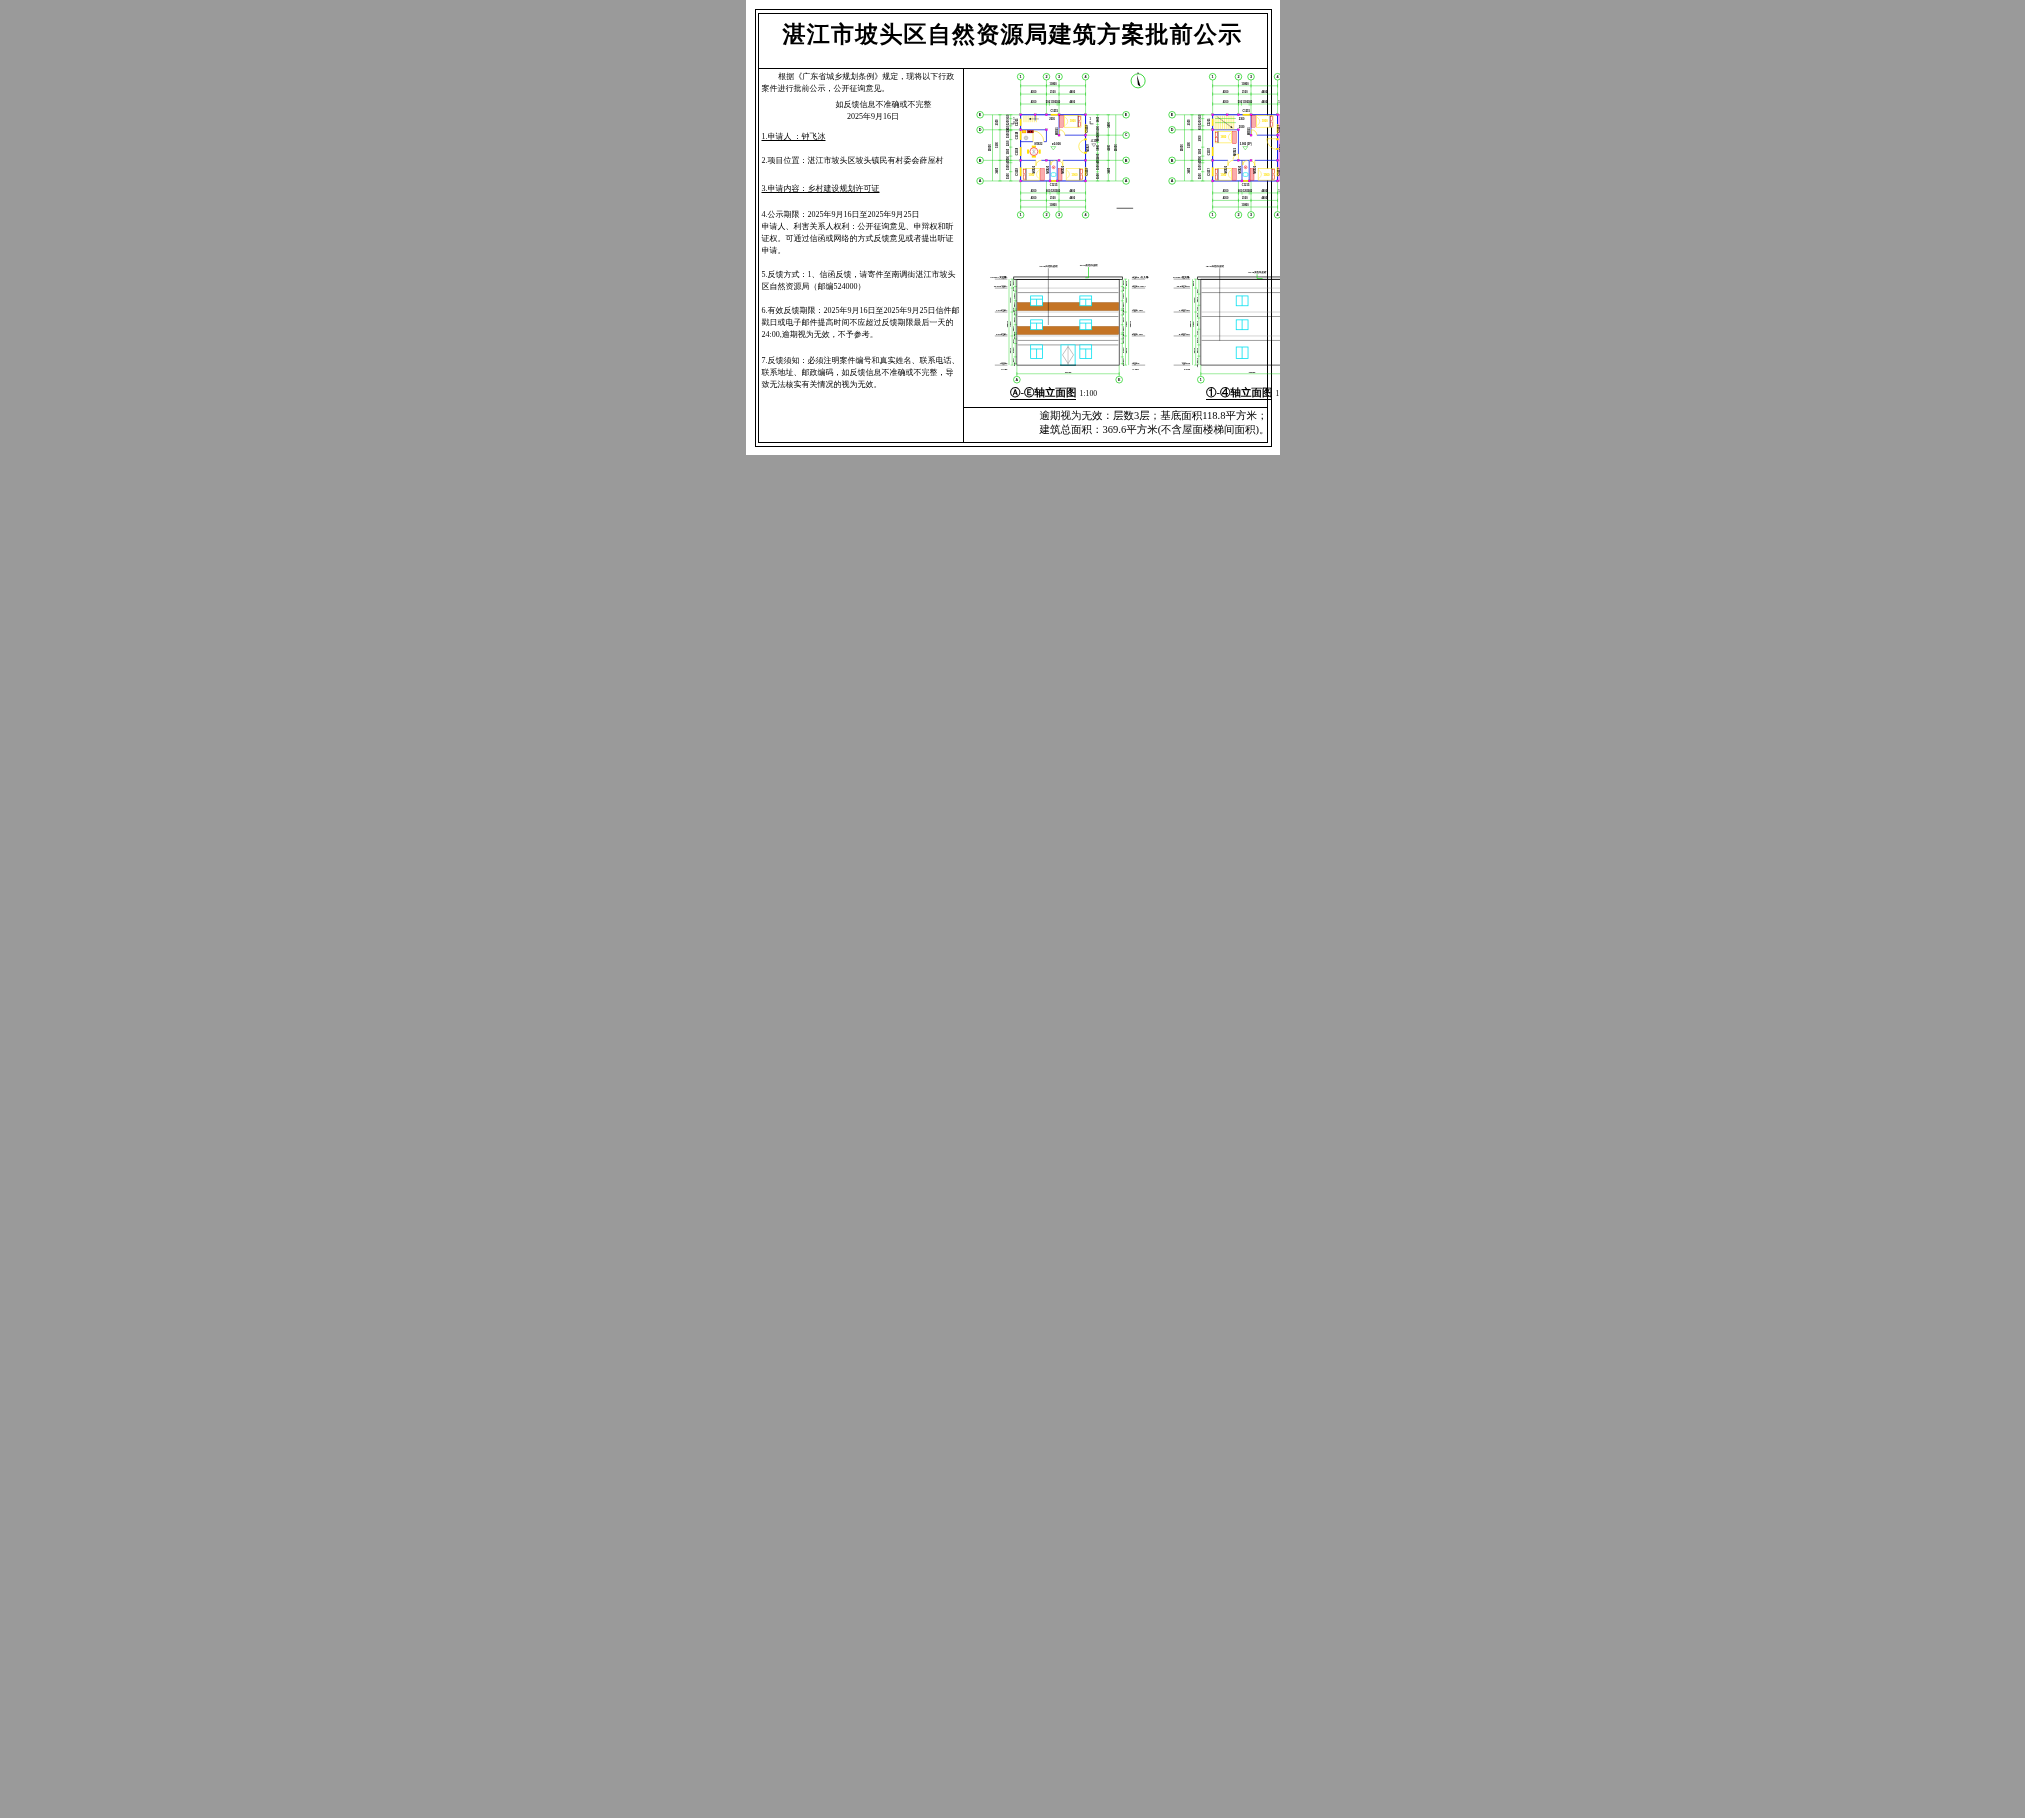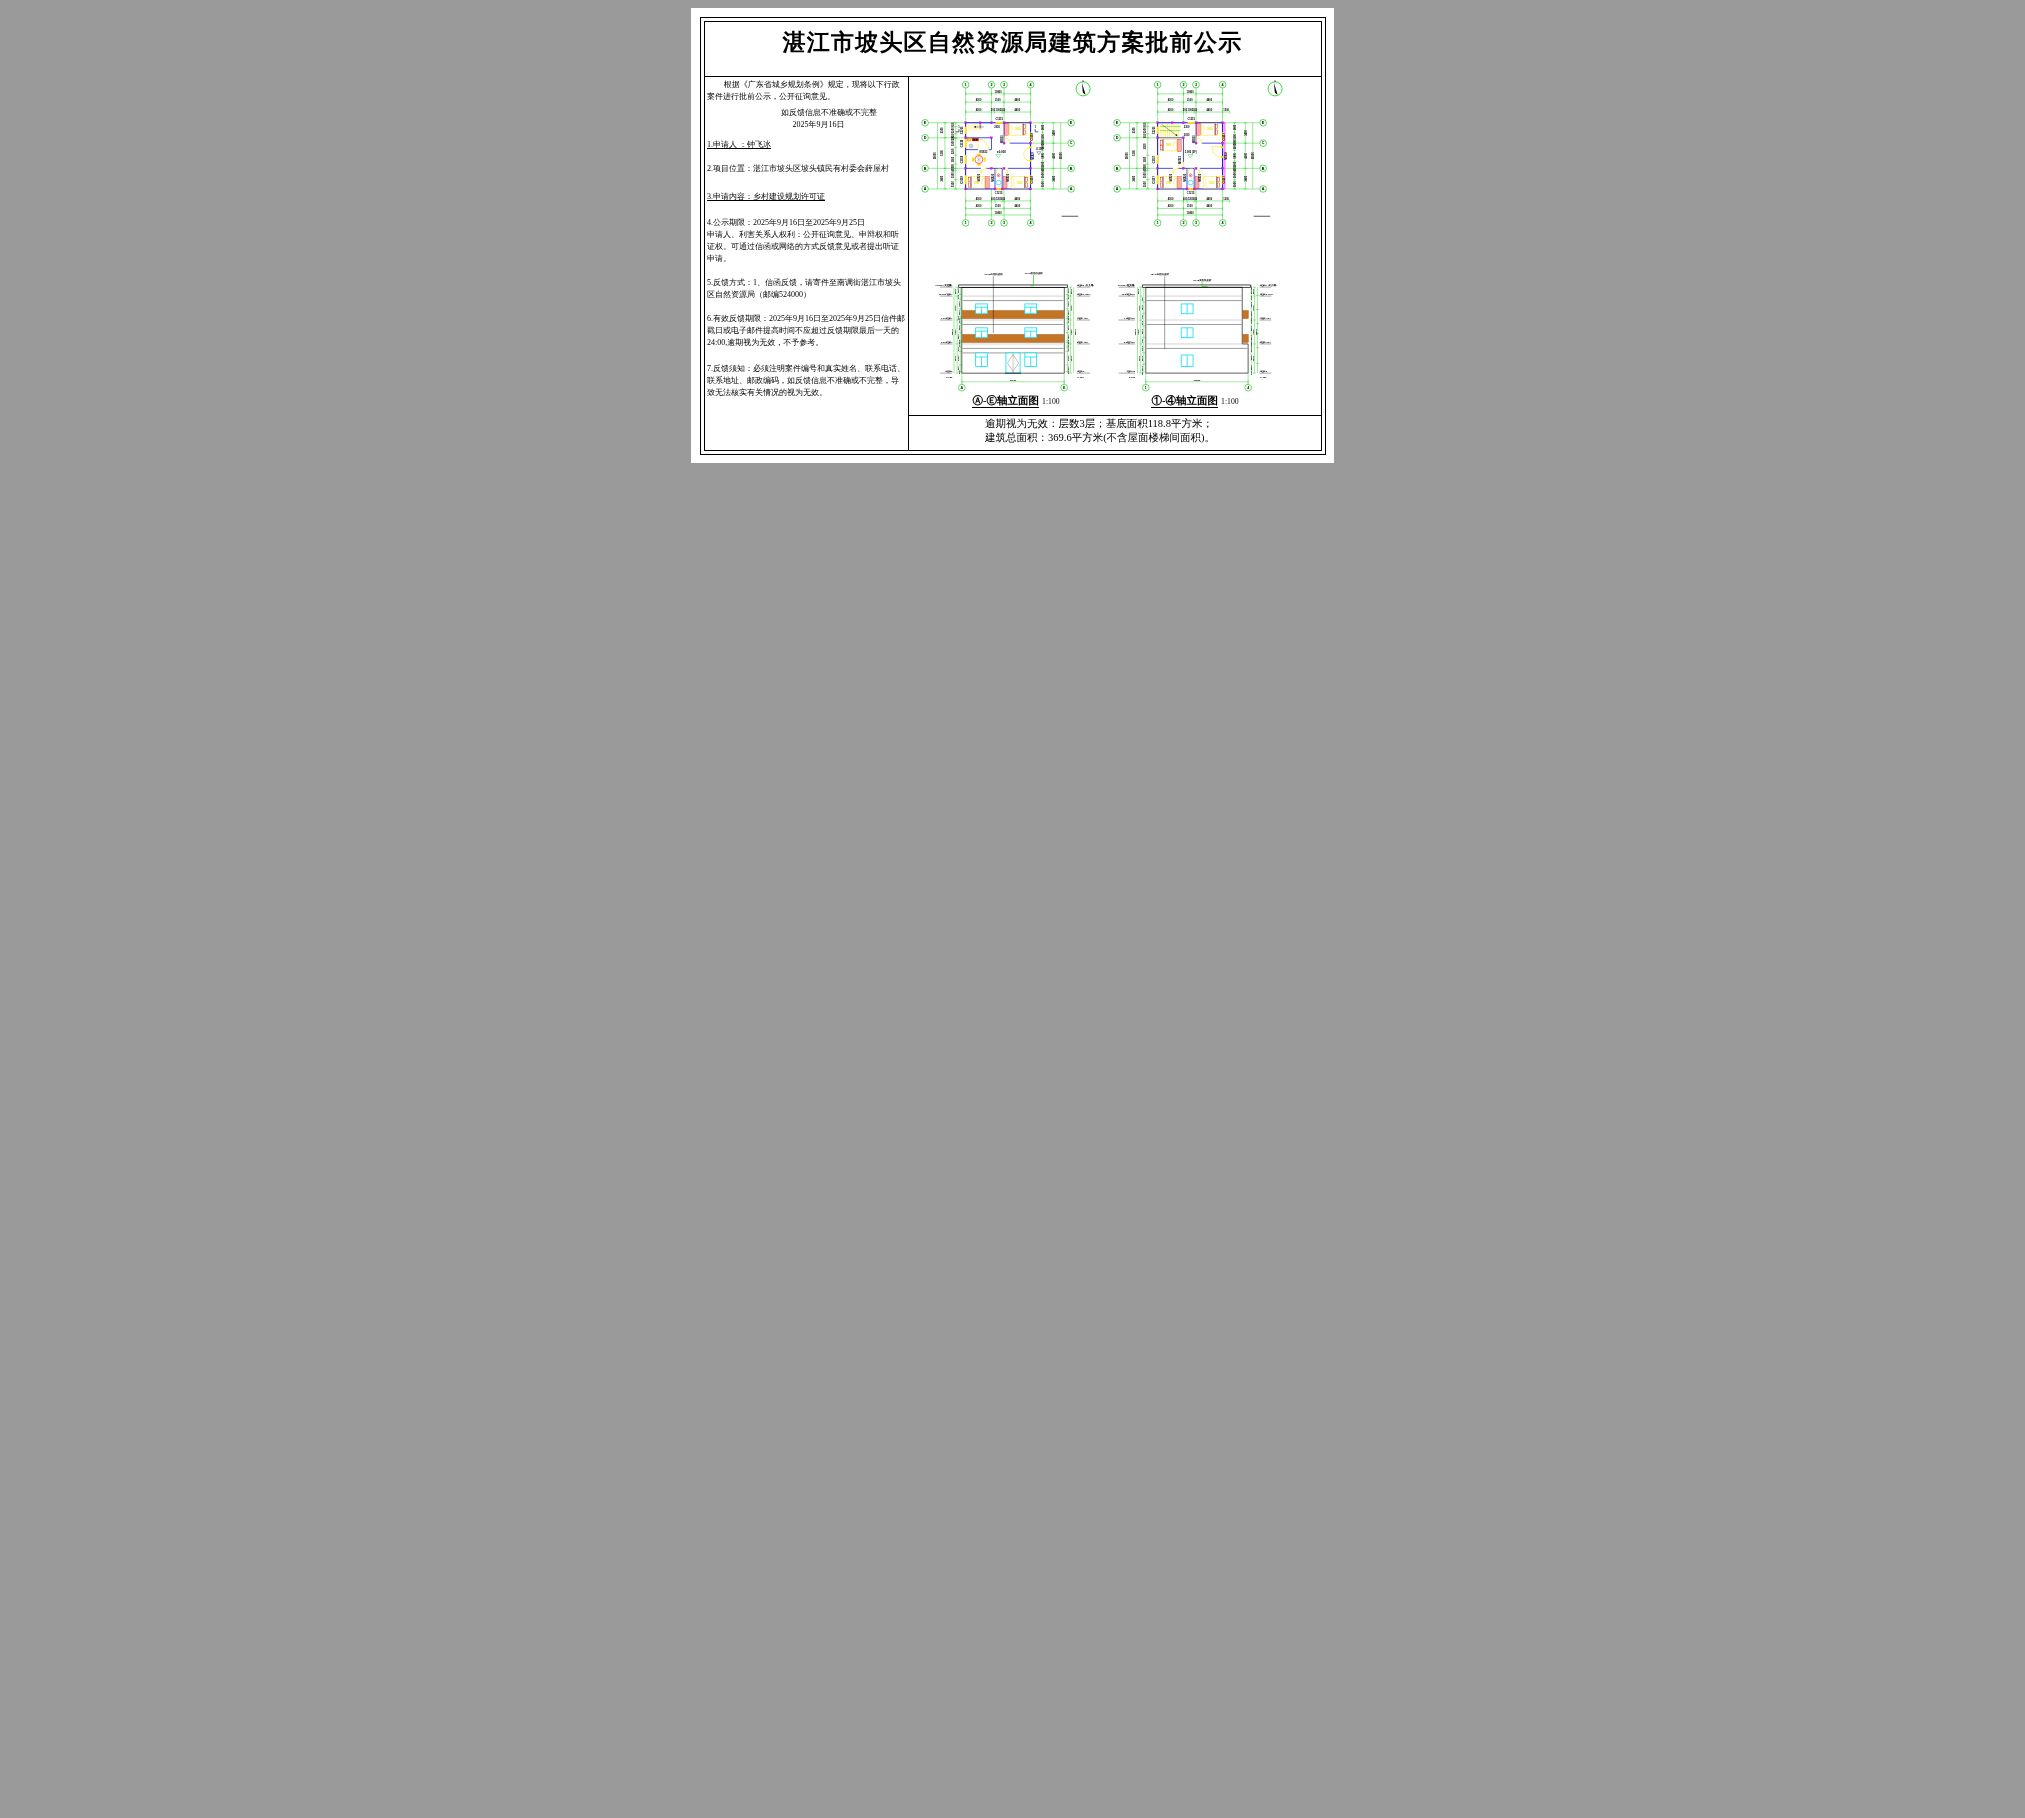--- a/index.html
+++ b/index.html
@@ -1,16 +1,16 @@
 <!DOCTYPE html>
 <html style="font-size:6.5px"><head>
 <meta charset="utf-8">
 <style>
   html,body{margin:0;padding:0;background:#9a9a9a;}
-  .page{position:relative;width:643px;height:455px;background:#fff;margin:8px auto;
+  .page{position:relative;width:534px;height:455px;background:#fff;margin:0 auto;
         font-family:"Liberation Serif",serif;color:#000;overflow:hidden;}
   .b-outer{position:absolute;left:9px;top:9px;right:8px;bottom:8px;border:0.8px solid #000;}
   .b-inner{position:absolute;left:12.6px;top:12.6px;right:11.7px;bottom:11.7px;border:1.2px solid #000;}
   .title{position:absolute;left:16px;right:16px;top:19.4px;text-align:center;
          font-size:23px;font-weight:bold;letter-spacing:1.2px;white-space:nowrap;}
   .hr-title{position:absolute;left:13.4px;right:12.6px;top:68px;height:0.8px;background:#000;}
   .v-div{position:absolute;left:217px;top:68px;bottom:12.6px;width:0.8px;background:#000;}
   .footer-sep{position:absolute;left:217px;right:12.6px;top:407px;height:0.8px;background:#000;}
 
   .left-panel{position:absolute;left:16px;top:69px;width:199px;bottom:13.8px;
@@ -732,21 +732,21 @@
     <path class="g" d="M70 262V290M330 262V290M70 284H330M70 280v8M330 280v8"></path>
     <text class="dim" x="200" y="281">11000</text>
     <g class="bubbles">
           <circle cx="70" cy="299" r="8.5"></circle>
           <text x="70" y="302.2">A</text>
           <circle cx="330" cy="299" r="8.5"></circle>
           <text x="330" y="302.2">E</text>
         </g>
   </svg>
   </div>
-  <div class="cap" style="left:244px;top:386px;width:162px">
+  <div class="cap" style="left:227px;top:386px;width:162px">
     <span class="capmain">Ⓐ-Ⓔ轴立面图</span><span class="capscale">1:100</span>
   </div>
 
   <div class="drw" style="left:421px;top:262px;width:166px;height:122px">
   <svg viewBox="0 0 420 310" width="166" height="122">
     <defs>
       <pattern id="r2" width="5" height="8" patternUnits="userSpaceOnUse">
         <rect width="5" height="8" fill="#d9822b"></rect>
             <path d="M2.5 0V8" stroke="#7a4410" stroke-width="1"></path>
       </pattern>

